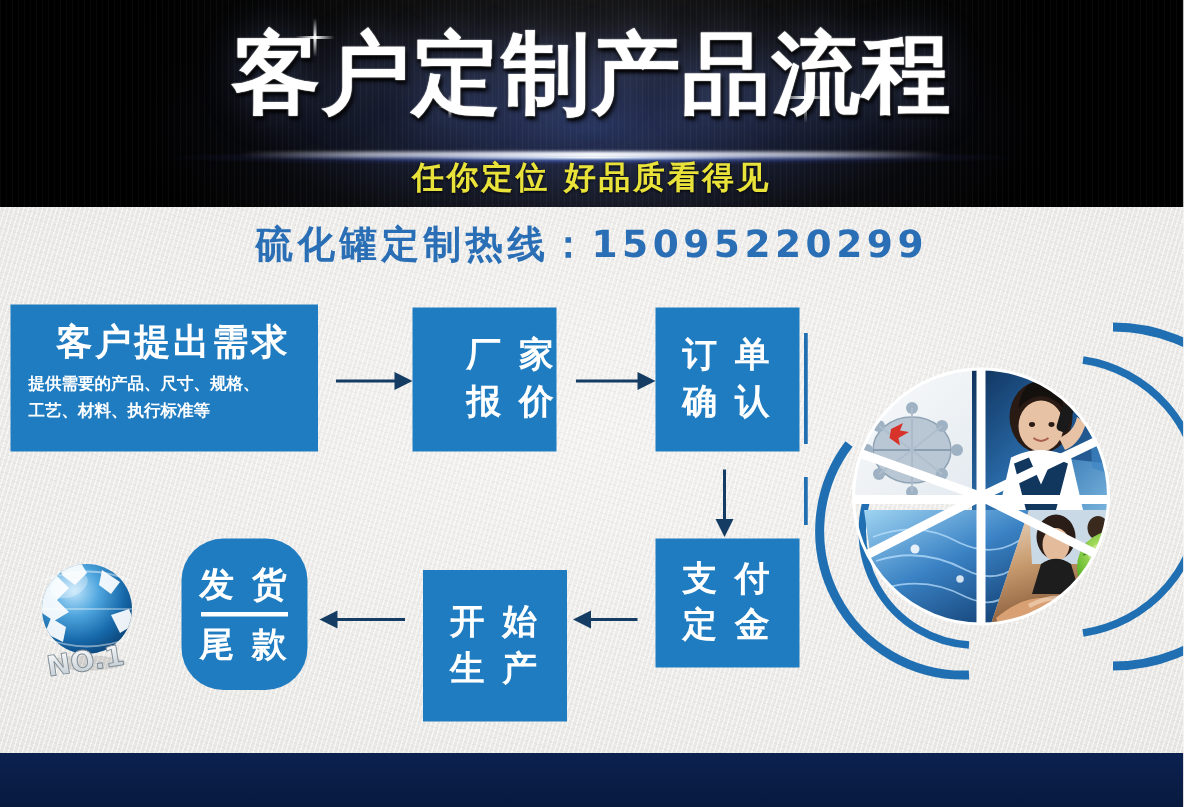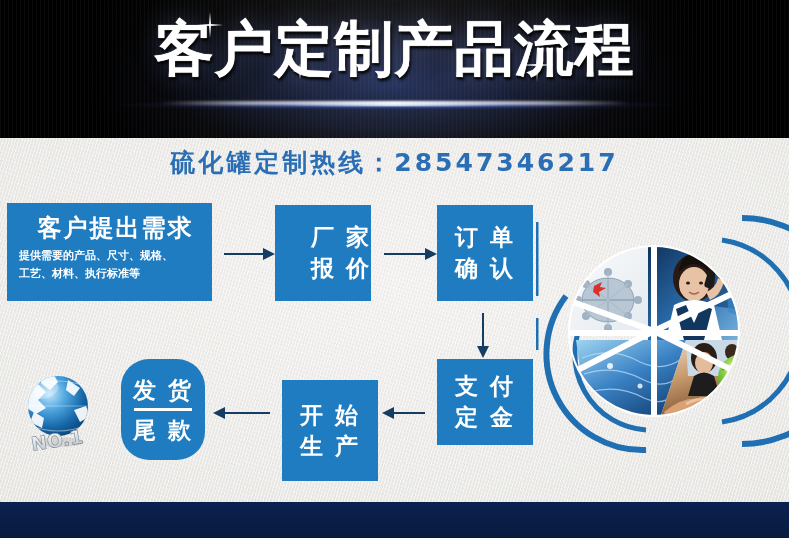--- a/index.html
+++ b/index.html
@@ -293,27 +293,28 @@
 
     <div id="main-title">客户定制产品流程</div>
 
     <div class="sparkle" id="sparkle-1"></div>
     <div class="sparkle" id="sparkle-2"></div>
     <div class="sparkle" id="sparkle-3"></div>
 
     <div id="header-flare"></div>
     <div id="header-flare-core"></div>
 
+    <div id="sub-title">任你定位  好品质看得见</div>
   </div>
 
   <div id="body-area">
     <div id="body-texture"></div>
   </div>
 
-  <div id="hotline">硫化罐定制热线：28547346217</div>
+  <div id="hotline">硫化罐定制热线：15095220299</div>
 
   <div class="flow-box" id="box-request">
     <div class="box-title">客户提出需求</div>
     <div class="box-sub">提供需要的产品、尺寸、规格、</div>
     <div class="box-sub">工艺、材料、执行标准等</div>
   </div>
 
   <div class="flow-box box-sq" id="box-quote">
     <div class="box-title">厂 家</div>
     <div class="box-title">报 价</div>

